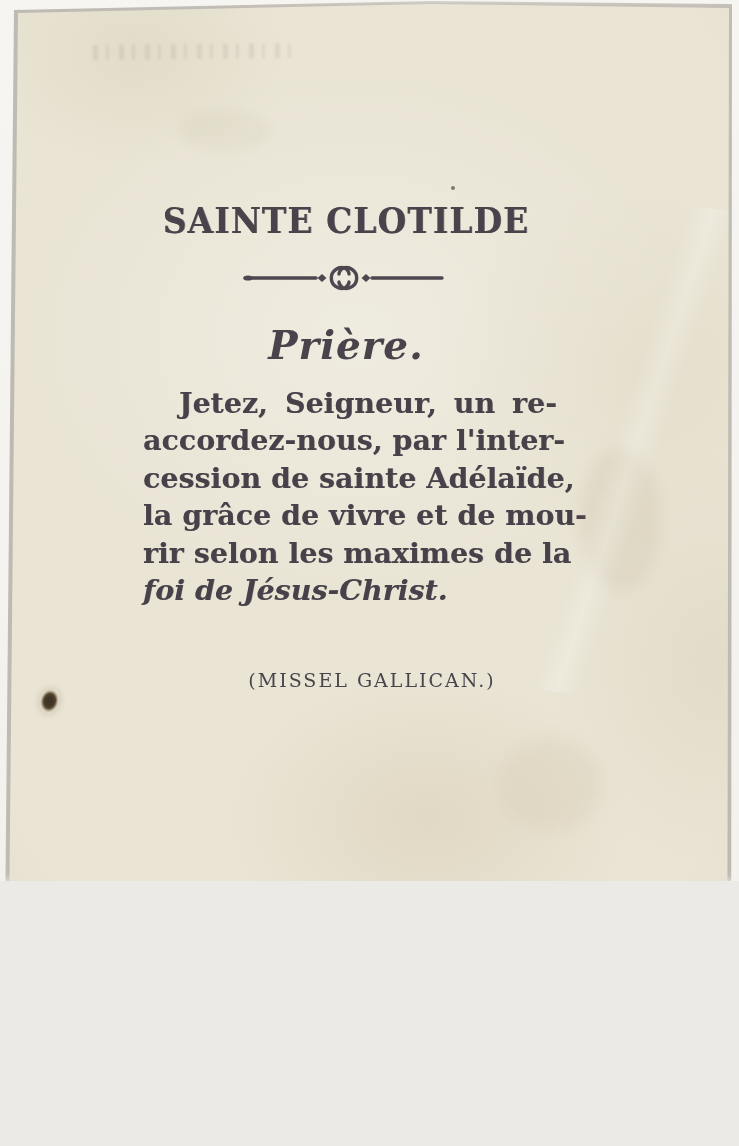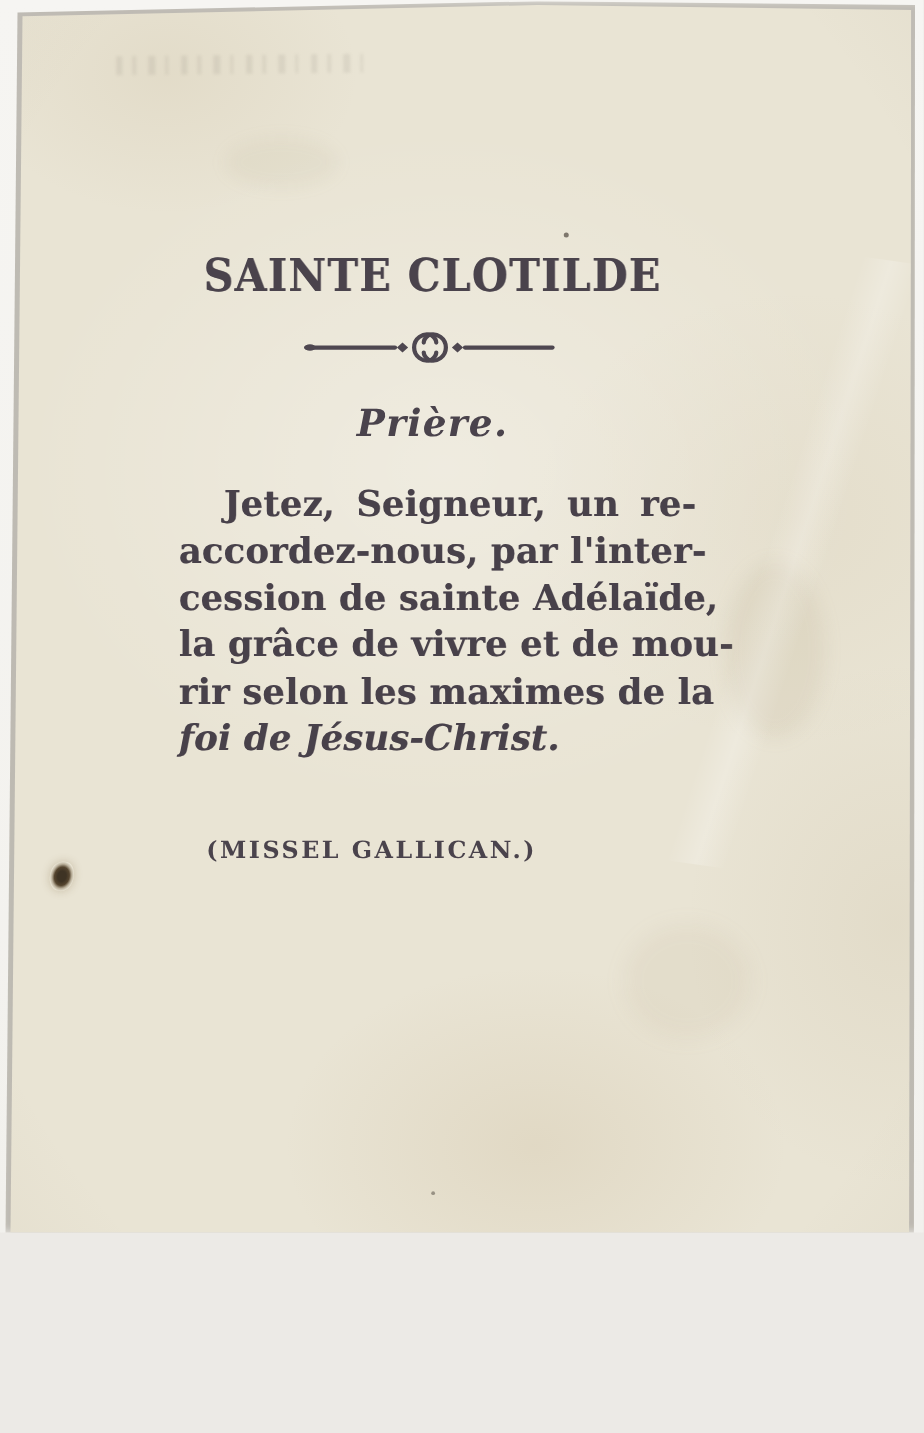--- a/index.html
+++ b/index.html
@@ -6,21 +6,21 @@
     margin: 0;
     padding: 0;
     width: 739px;
     height: 1146px;
     background: #eceae6;
     font-family: "DejaVu Serif", serif;
   }
   .scan {
     position: relative;
     width: 739px;
-    height: 986px;
+    height: 881px;
     background: linear-gradient(180deg, #f6f5f2 0%, #f2f1ed 100%);
     overflow: hidden;
   }
   
   .card-shadow {
     position: absolute;
     inset: 0;
     clip-path: polygon(14px 10px, 430px 1px, 732px 4px, 731px 1137px, 3px 1130px);
     background: rgba(125, 118, 105, 0.45);
     filter: blur(4px);
@@ -70,21 +70,21 @@
   .ornament {
     position: absolute;
     left: 242px; top: 261px;
     width: 204px; height: 32px;
   }
   .section-heading {
     position: absolute;
     left: 140px; top: 322px;
     width: 412px;
     text-align: center;
-    font-size: 30px;
+    font-size: 39px;
     font-weight: bold;
     font-style: italic;
     letter-spacing: 1px;
   }
   .prayer {
     position: absolute;
     left: 143px; top: 385px;
     width: 414px;
     font-size: 28.5px;
     font-weight: bold;
@@ -98,24 +98,24 @@
     text-align-last: justify;
     white-space: nowrap;
   }
   .prayer .line.first { text-indent: 36px; }
   .prayer .line.last { text-align-last: left; white-space: normal; font-style: italic; }
 
   .source-attribution {
     position: absolute;
     left: 143px; top: 669px;
     width: 414px;
-    text-align: left;
+    text-align: center;
     font-size: 19px;
     letter-spacing: 2px;
-    font-weight: bold;
+    font-weight: normal;
     transform: translateX(22px);
   }
 
   .handwritten-number {
     position: absolute;
     left: 527px; top: 1014px;
     font-family: "DejaVu Sans", sans-serif;
     font-size: 64px;
     font-weight: 400;
     letter-spacing: 2px;

